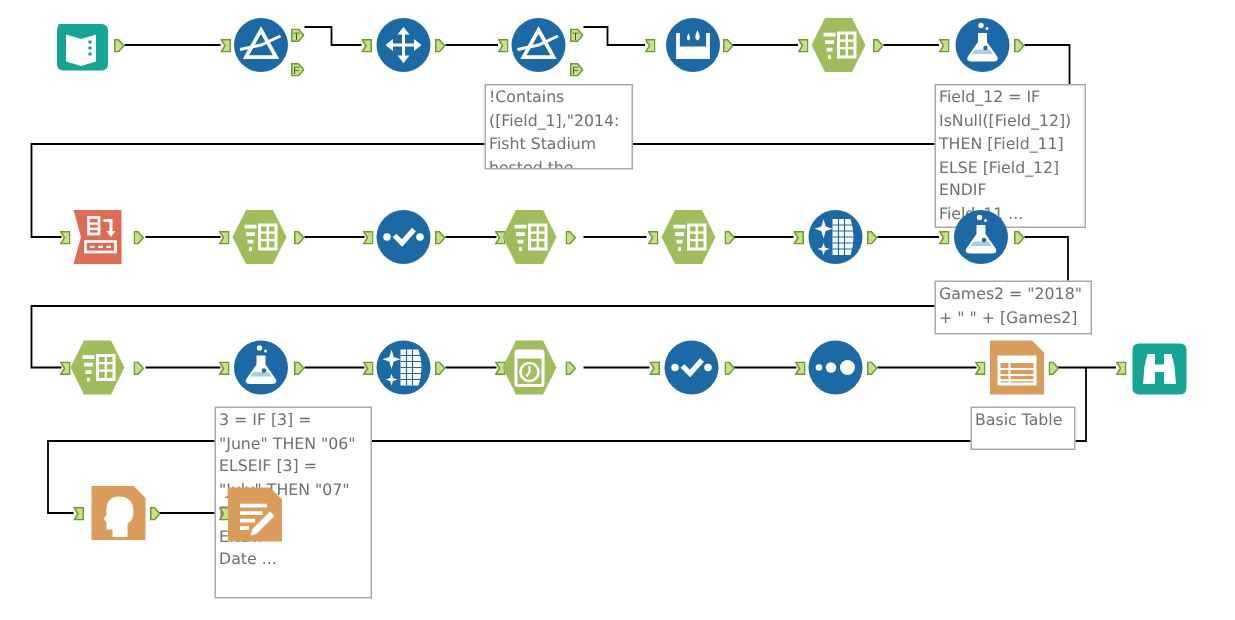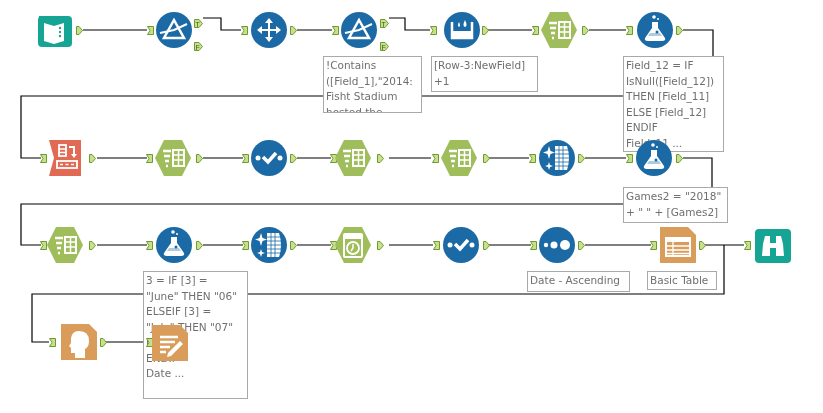--- a/index.html
+++ b/index.html
@@ -144,22 +144,20 @@
     <path d="M9 11 V27 H29 V11" fill="none" stroke="#fff" stroke-width="2.5"></path>
     <path d="M9 20 H29 V27 H9Z" fill="#fff"></path>
     <path d="M16 11 q-2 4 0 5 q2 -1 0 -5Z M22 9 q-3 6 0 7 q3 -1 0 -7Z" fill="#fff"></path>
   </svg>
 </div>
 <div class="anchor" style="left:482px;top:26px;">
       <svg width="7" height="9">
         <path d="M0.5 0.5 H3 L6.5 4.5 L3 8.5 H0.5Z" fill="#c7e08e" stroke="#6e9a2f"></path>
       </svg>
     </div>
-<div class="ann" style="left:431px;top:56px;width:107px;height:36px;">[Row-3:NewField]
-+1</div>
 
 <div class="anchor" style="left:532px;top:26px;">
       <svg width="7" height="9">
         <path d="M0.5 0.5 H6.5 V8.5 H0.5 L3 4.5Z" fill="#c7e08e" stroke="#6e9a2f"></path>
       </svg>
     </div>
 <div class="tool" style="left:540px;top:11px;">
   <svg viewBox="0 0 38 38">
     <path d="M10 1 H28 L37 19 L28 37 H10 L1 19Z" fill="#9fbd5b"></path>
     <path d="M9 12 H17 M10 17 H16 M11 22 H15 M12 27 H14" stroke="#fff" stroke-width="2.5"></path>
@@ -458,41 +456,40 @@
     <circle cx="8" cy="19" r="2.2" fill="#fff"></circle>
     <circle cx="16" cy="19" r="3.5" fill="#fff"></circle>
     <circle cx="27" cy="19" r="5" fill="#fff"></circle>
   </svg>
 </div>
 <div class="anchor" style="left:578px;top:241px;">
       <svg width="7" height="9">
         <path d="M0.5 0.5 H3 L6.5 4.5 L3 8.5 H0.5Z" fill="#c7e08e" stroke="#6e9a2f"></path>
       </svg>
     </div>
-<div class="ann wide" style="left:527px;top:271px;width:103px;height:21px;">Date - Ascending</div>
 
 <div class="anchor" style="left:650px;top:241px;">
       <svg width="7" height="9">
         <path d="M0.5 0.5 H6.5 V8.5 H0.5 L3 4.5Z" fill="#c7e08e" stroke="#6e9a2f"></path>
       </svg>
     </div>
 <div class="tool" style="left:659px;top:226px;">
   <svg viewBox="0 0 38 38">
     <path d="M1 1 H29 L37 9 V37 H1Z" fill="#d99c5a"></path>
     <rect x="7" y="12" width="24" height="18" fill="none" stroke="#fff" stroke-width="2"></rect>
     <rect x="7" y="12" width="24" height="4" fill="#fff"></rect>
     <path d="M7 20 H31 M7 24 H31 M7 27.5 H31 M14 16 V30" stroke="#fff" stroke-width="1.3"></path>
   </svg>
 </div>
 <div class="anchor" style="left:699px;top:241px;">
       <svg width="7" height="9">
         <path d="M0.5 0.5 H3 L6.5 4.5 L3 8.5 H0.5Z" fill="#c7e08e" stroke="#6e9a2f"></path>
       </svg>
     </div>
-<div class="ann wide" style="left:647px;top:271px;width:70px;height:19px;">Basic Table</div>
+<div class="ann wide" style="left:647px;top:271px;width:70px;height:29px;">Basic Table</div>
 
 <div class="anchor" style="left:744px;top:241px;">
       <svg width="7" height="9">
         <path d="M0.5 0.5 H6.5 V8.5 H0.5 L3 4.5Z" fill="#c7e08e" stroke="#6e9a2f"></path>
       </svg>
     </div>
 <div class="tool" style="left:754px;top:226px;">
   <svg viewBox="0 0 38 38">
     <rect x="1" y="3" width="36" height="34" rx="4" fill="#16a595"></rect>
     <path d="M11 10 H16 V30 H8 L9 18Z" fill="#fff"></path>

